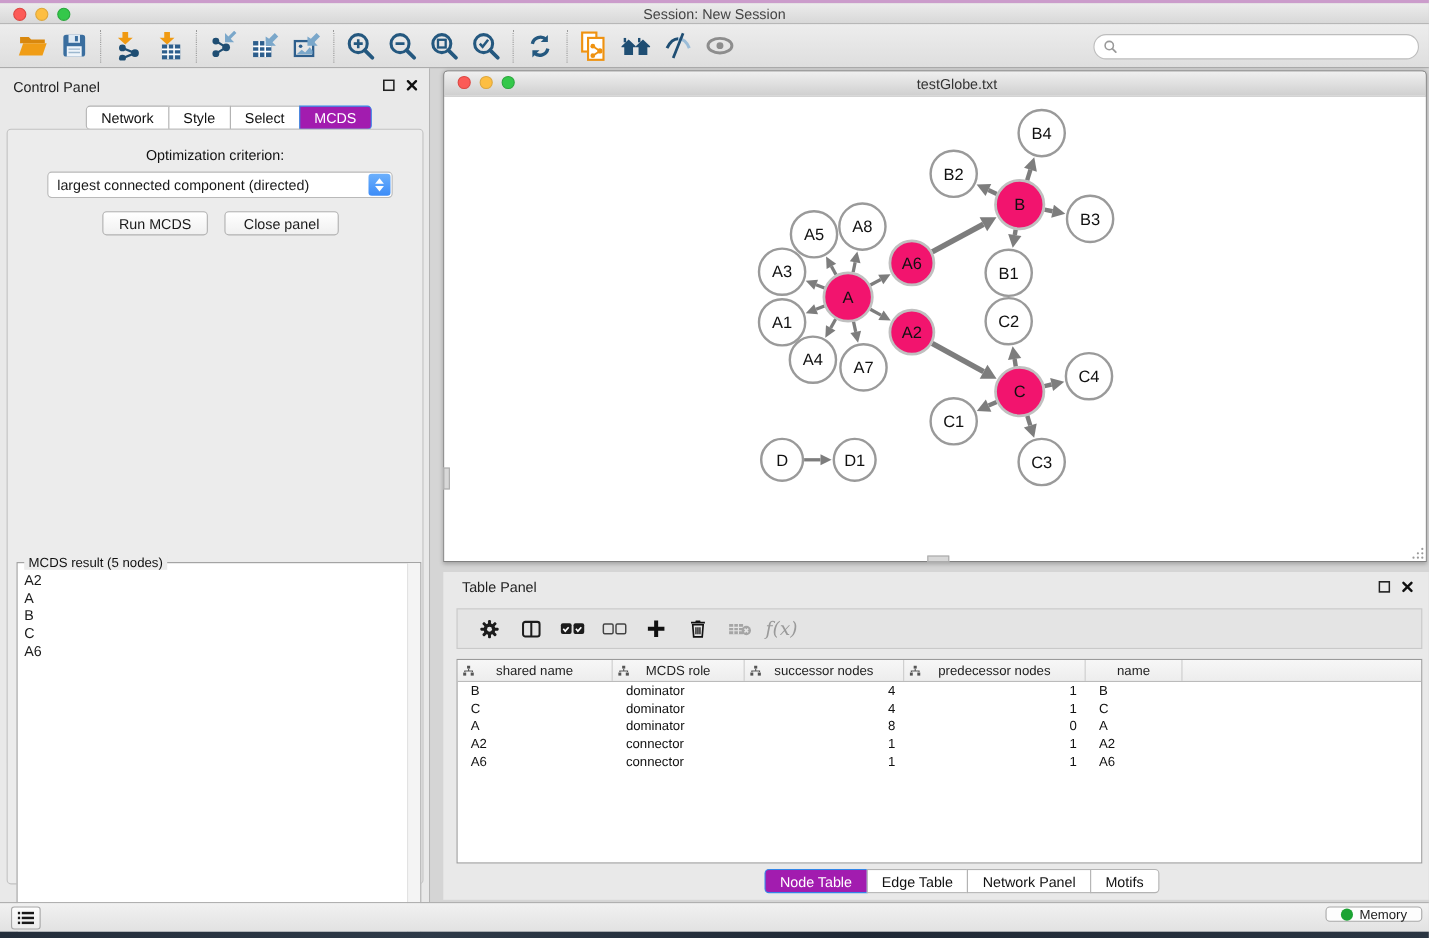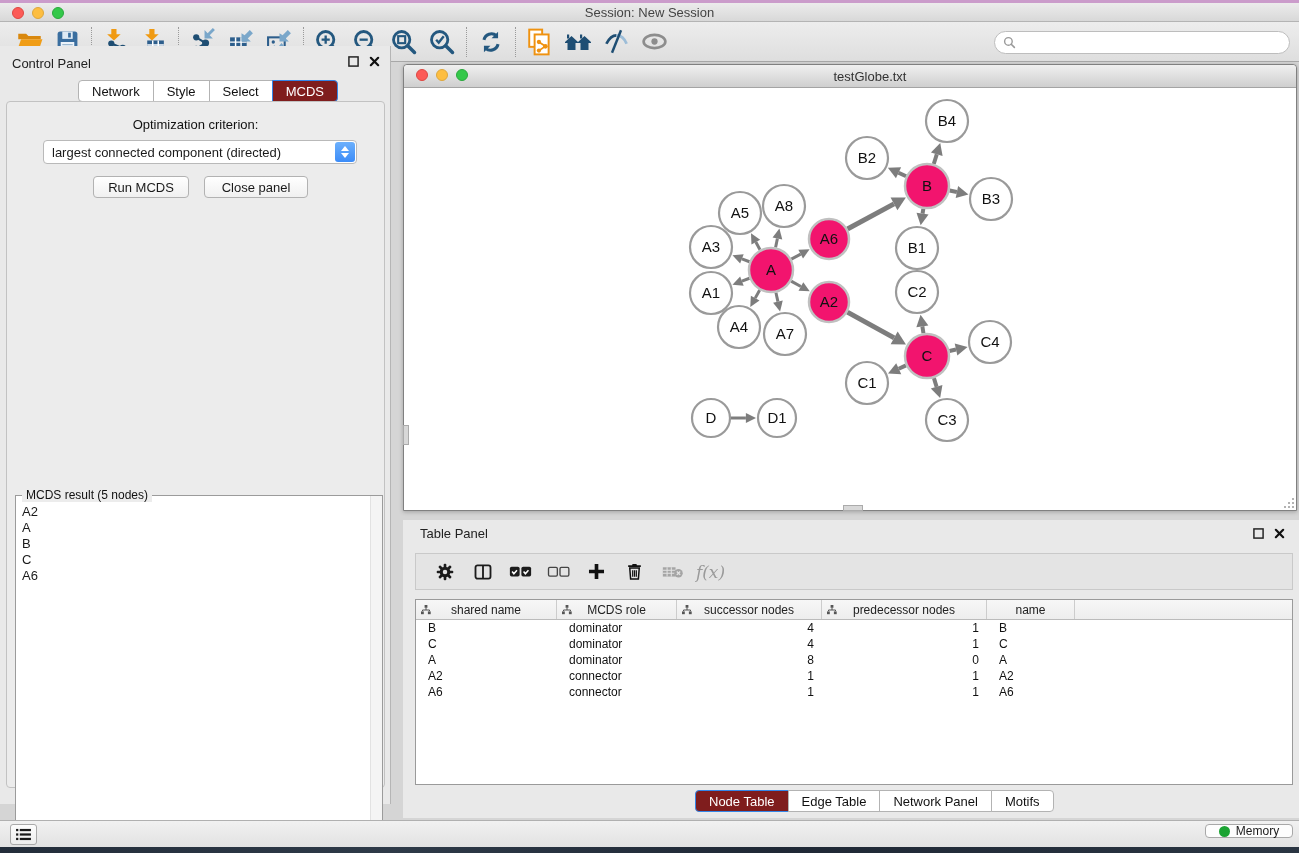--- a/index.html
+++ b/index.html
@@ -24,30 +24,30 @@
   #toolbar { left:0; top:22px; width:1299px; height:40px;
     background:linear-gradient(#ededed,#dedede); border-bottom:1px solid #a8a8a8;
     display:flex; align-items:center; padding-left:10px; }
   .tb-btn { width:38px; height:34px; display:flex; align-items:center; justify-content:center; cursor:default; }
   .tb-sep { width:1px; height:30px; margin:0 5px; border-left:1px dotted #9a9a9a; }
   #search-wrap { position:absolute; right:9px; top:9px; width:296px; height:23px;
     background:#fff; border:1px solid #bdbdbd; border-radius:12px; display:flex; align-items:center; padding-left:8px; }
   #search-wrap input { border:none; outline:none; flex:1; font-size:12px; background:transparent; margin-left:5px; font-family:"Liberation Sans",sans-serif;}
 
   
-  #control-panel { left:0; top:46px; width:391px; height:758px; background:#e9e9e9; border-right:1px solid #b5b5b5;padding-left:39px; }
+  #control-panel { left:0; top:62px; width:391px; height:758px; background:#e9e9e9; border-right:1px solid #b5b5b5;padding-left:39px; }
   #cp-header { position:absolute; left:0; top:8px; width:100%; height:20px; }
   #cp-title { position:absolute; left:12px; top:2px; font-size:13px; color:#222; }
   .panel-icons { position:absolute; right:10px; top:2px; display:flex; gap:10px; align-items:center; }
   #cp-tabs { position:absolute; left:78px; top:34px; display:flex; }
   .seg-tab { height:22px; padding:0 13px; background:#fff; border:1px solid #b3b3b3; margin-left:-1px;
     display:flex; align-items:center; font-size:13px; color:#111; cursor:default; }
   .seg-tab:first-child { border-radius:4px 0 0 4px; margin-left:0; }
   .seg-tab:last-child { border-radius:0 4px 4px 0; }
-  .seg-tab.active { background:#7f1d1d; border-color:#3486e8; color:#fff; }
+  .seg-tab.active { background:#a21caf; border-color:#3486e8; color:#fff; }
   #cp-body { position:absolute; left:6px; top:55px; width:379px; height:687px;
     background:#ececec; border:1px solid #c2c2c2; border-radius:4px; }
   #opt-label { position:absolute; left:0; top:15px; width:100%; text-align:center; font-size:13px; color:#111; }
   #opt-select { position:absolute; left:36px; top:38px; width:314px; height:24px; background:#fff;
     border:1px solid #b9b9b9; border-radius:4px; display:flex; align-items:center; padding-left:8px; font-size:13px; }
   #opt-stepper { position:absolute; right:1px; top:1px; bottom:1px; width:20px; border-radius:3px;
     background:linear-gradient(#6cb0fc,#3c8cf8); display:flex; flex-direction:column; align-items:center; justify-content:center; gap:2px; }
   .chev { width:0; height:0; border-left:4px solid transparent; border-right:4px solid transparent; }
   .chev.up { border-bottom:5px solid #fff; }
   .chev.down { border-top:5px solid #fff; }

